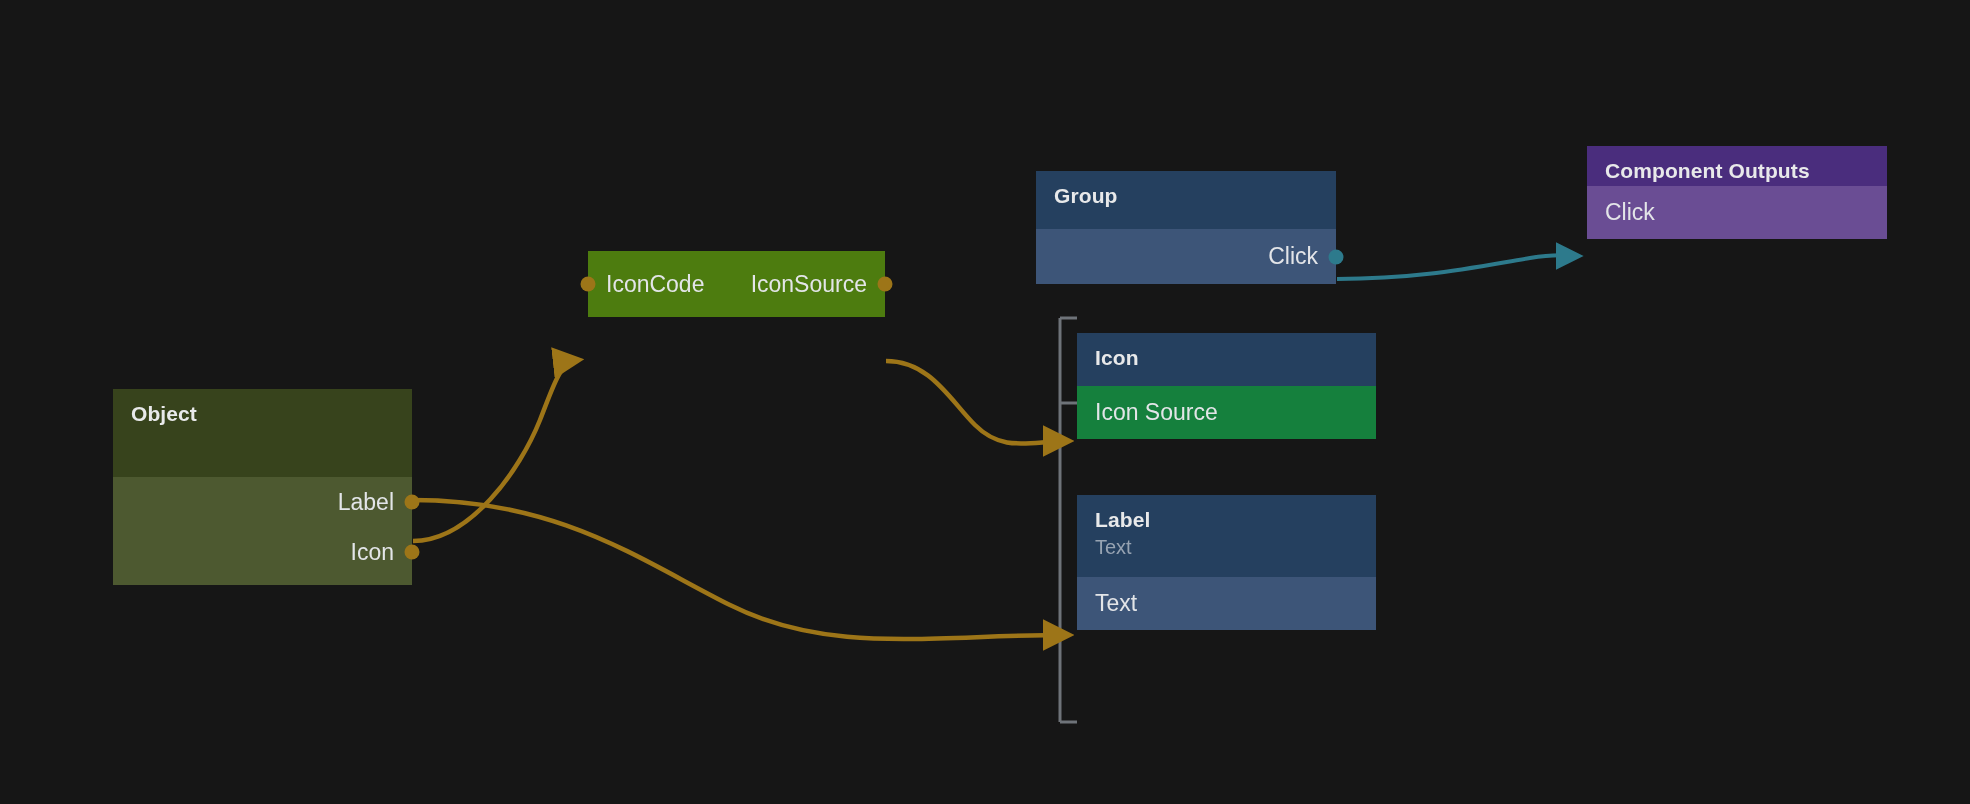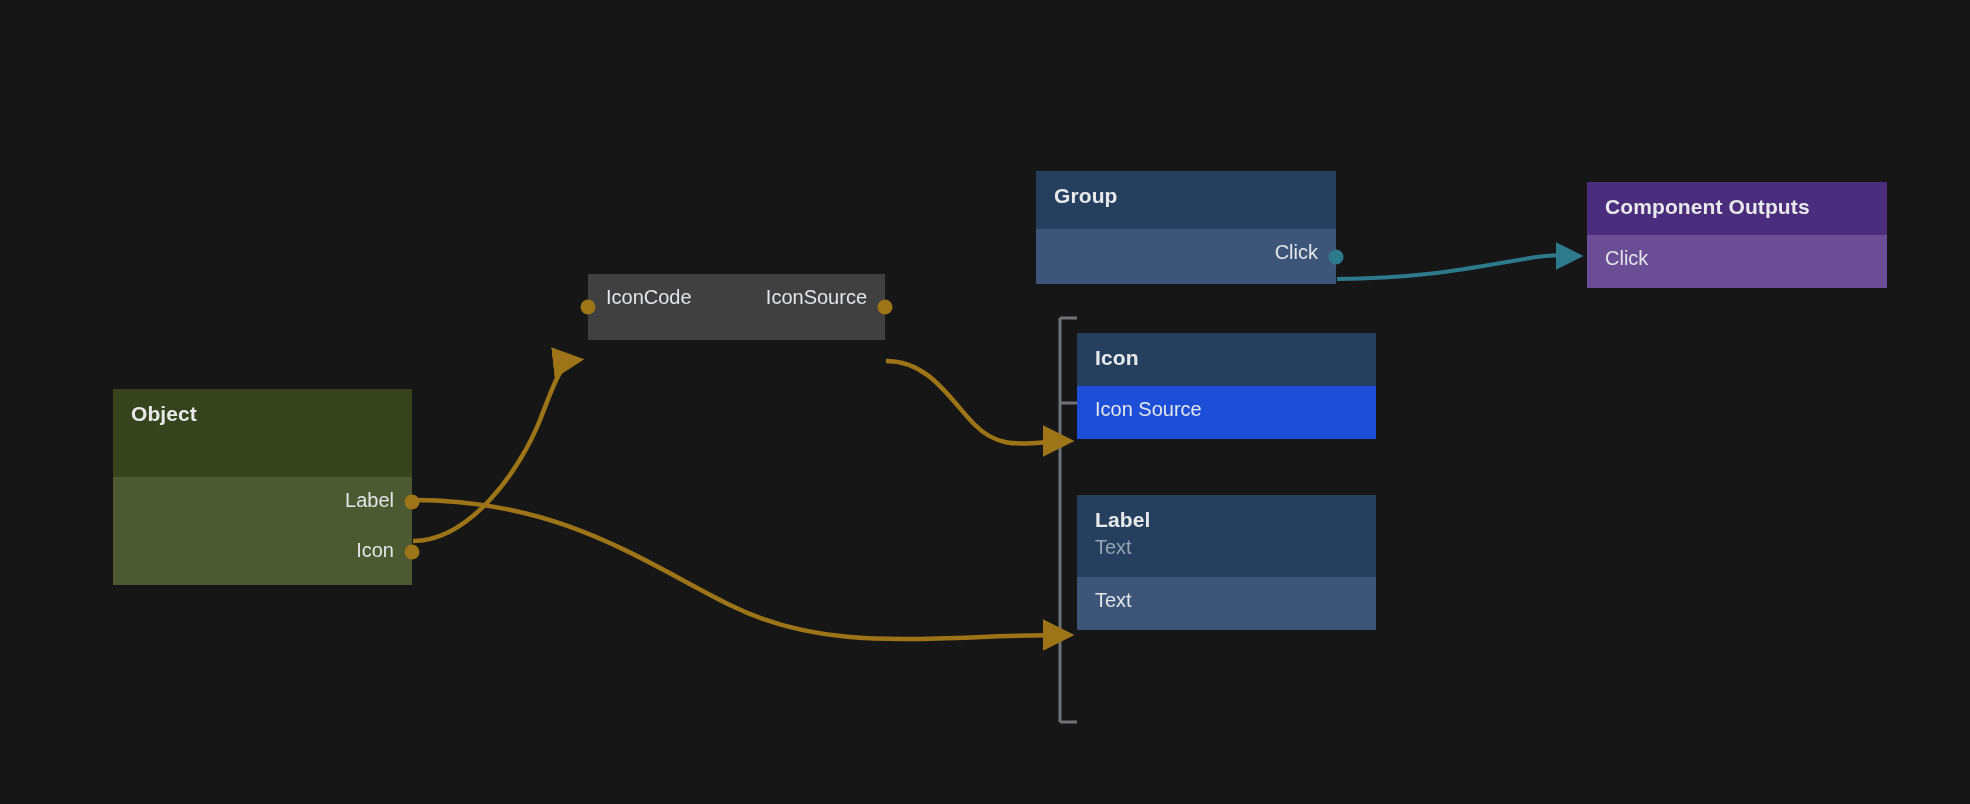--- a/index.html
+++ b/index.html
@@ -60,24 +60,24 @@
     margin-top: 2px;
   }
   .node-body {
     box-sizing: border-box;
     position: relative;
   }
   .port-row {
     position: relative;
     box-sizing: border-box;
     display: flex;
-    align-items: flex-start;
+    align-items: center;
     height: 100%;
     padding: 12px 18px;
-    font-size: 20px;
+    font-size: 23px;
     color: #e3e5e8;
   }
   .port-row.right {
     justify-content: flex-end;
   }
   .port-row.split {
     justify-content: space-between;
   }
   .port-label { white-space: nowrap; }
 
@@ -95,36 +95,36 @@
 
   
   #node-object { left: 113px; top: 389px; width: 299px; }
   #node-object .node-header { background: #37431c; height: 88px; }
   #node-object .node-body   { background: #4d5930; height: 108px; }
   #node-object .port-row    { height: 50px; }
 
   
   #node-function { left: 588px; top: 251px; width: 297px; }
   #node-function .node-header { background: #5c2b4c; height: 55px; }
-  #node-function .node-body   { background: #404040; height: 66px; margin-top: 23px; }
+  #node-function .node-body   { background: #4d7c0f; height: 66px; }
 
   
   #node-group { left: 1036px; top: 171px; width: 300px; }
   #node-group .node-header { background: #25405f; height: 58px; }
   #node-group .node-body   { background: #3d5578; height: 55px; }
 
   
   #node-outputs { left: 1587px; top: 146px; width: 300px; }
-  #node-outputs .node-header { background: #4a2d7d; height: 53px; margin-top: 36px; }
+  #node-outputs .node-header { background: #4a2d7d; height: 40px; }
   #node-outputs .node-body   { background: #6a4d94; height: 53px; }
 
   
   #node-icon { left: 1077px; top: 333px; width: 299px; }
   #node-icon .node-header { background: #25405f; height: 53px; }
-  #node-icon .node-body   { background: #1d4ed8; height: 53px; }
+  #node-icon .node-body   { background: #15803d; height: 53px; }
 
   
   #node-label { left: 1077px; top: 495px; width: 299px; }
   #node-label .node-header { background: #25405f; height: 82px; }
   #node-label .node-body   { background: #3d5578; height: 53px; }
 
   .port-row.left-in { justify-content: flex-start; }
 </style>
 </head>
 <body>

